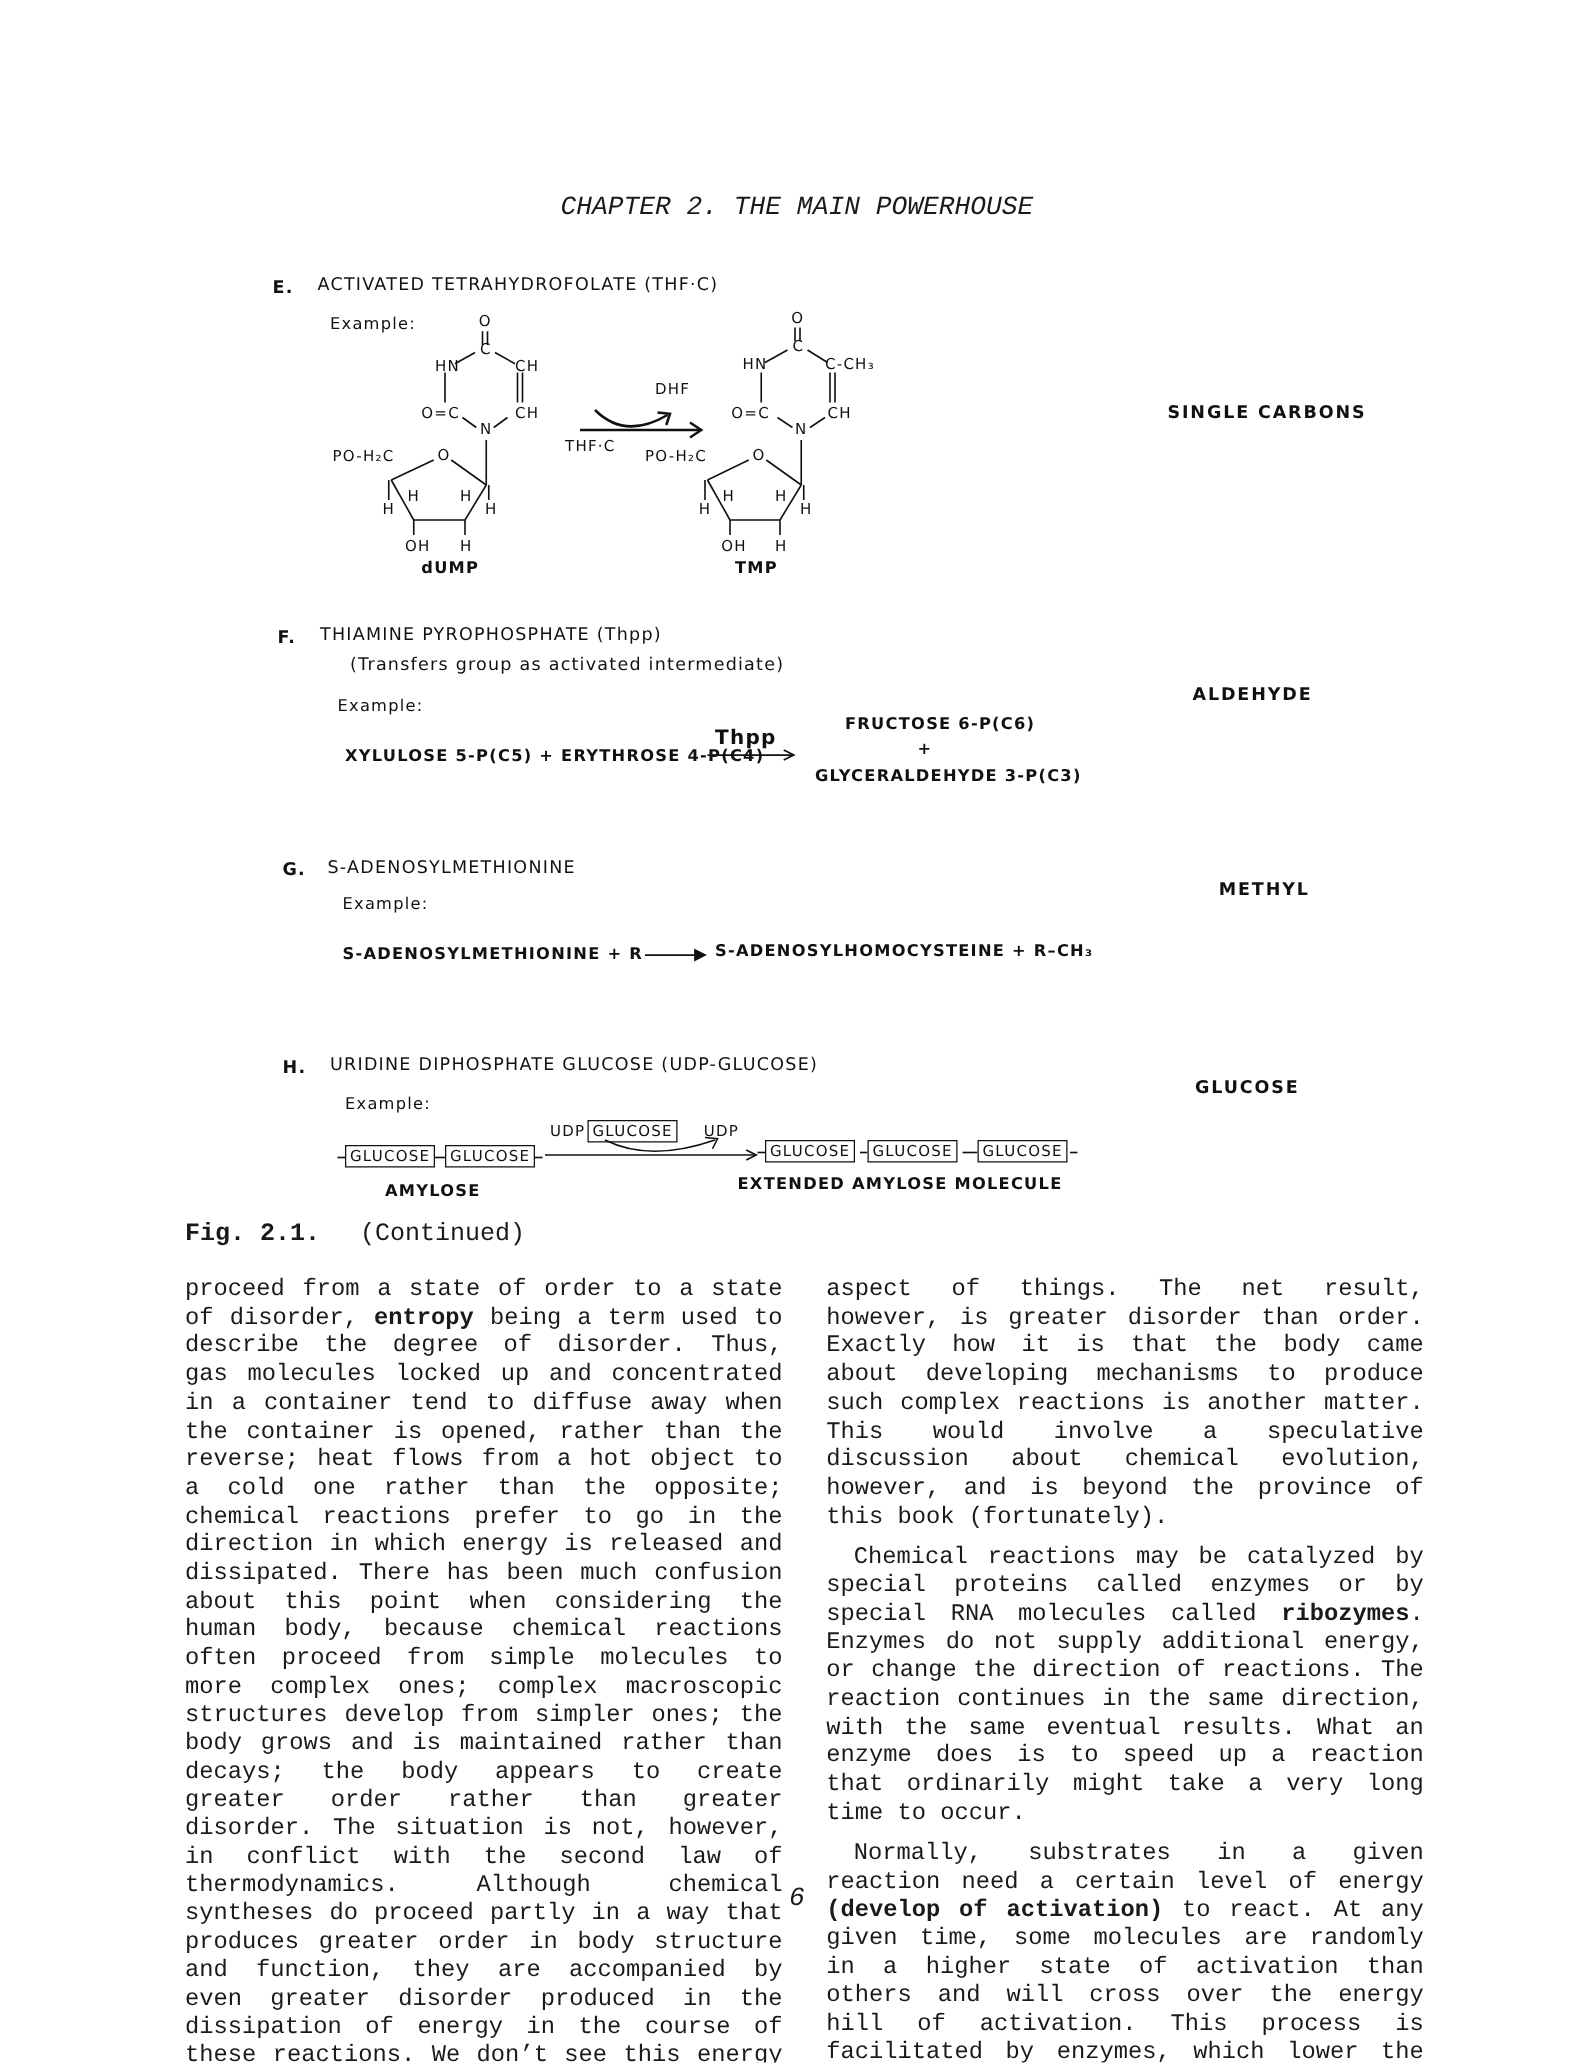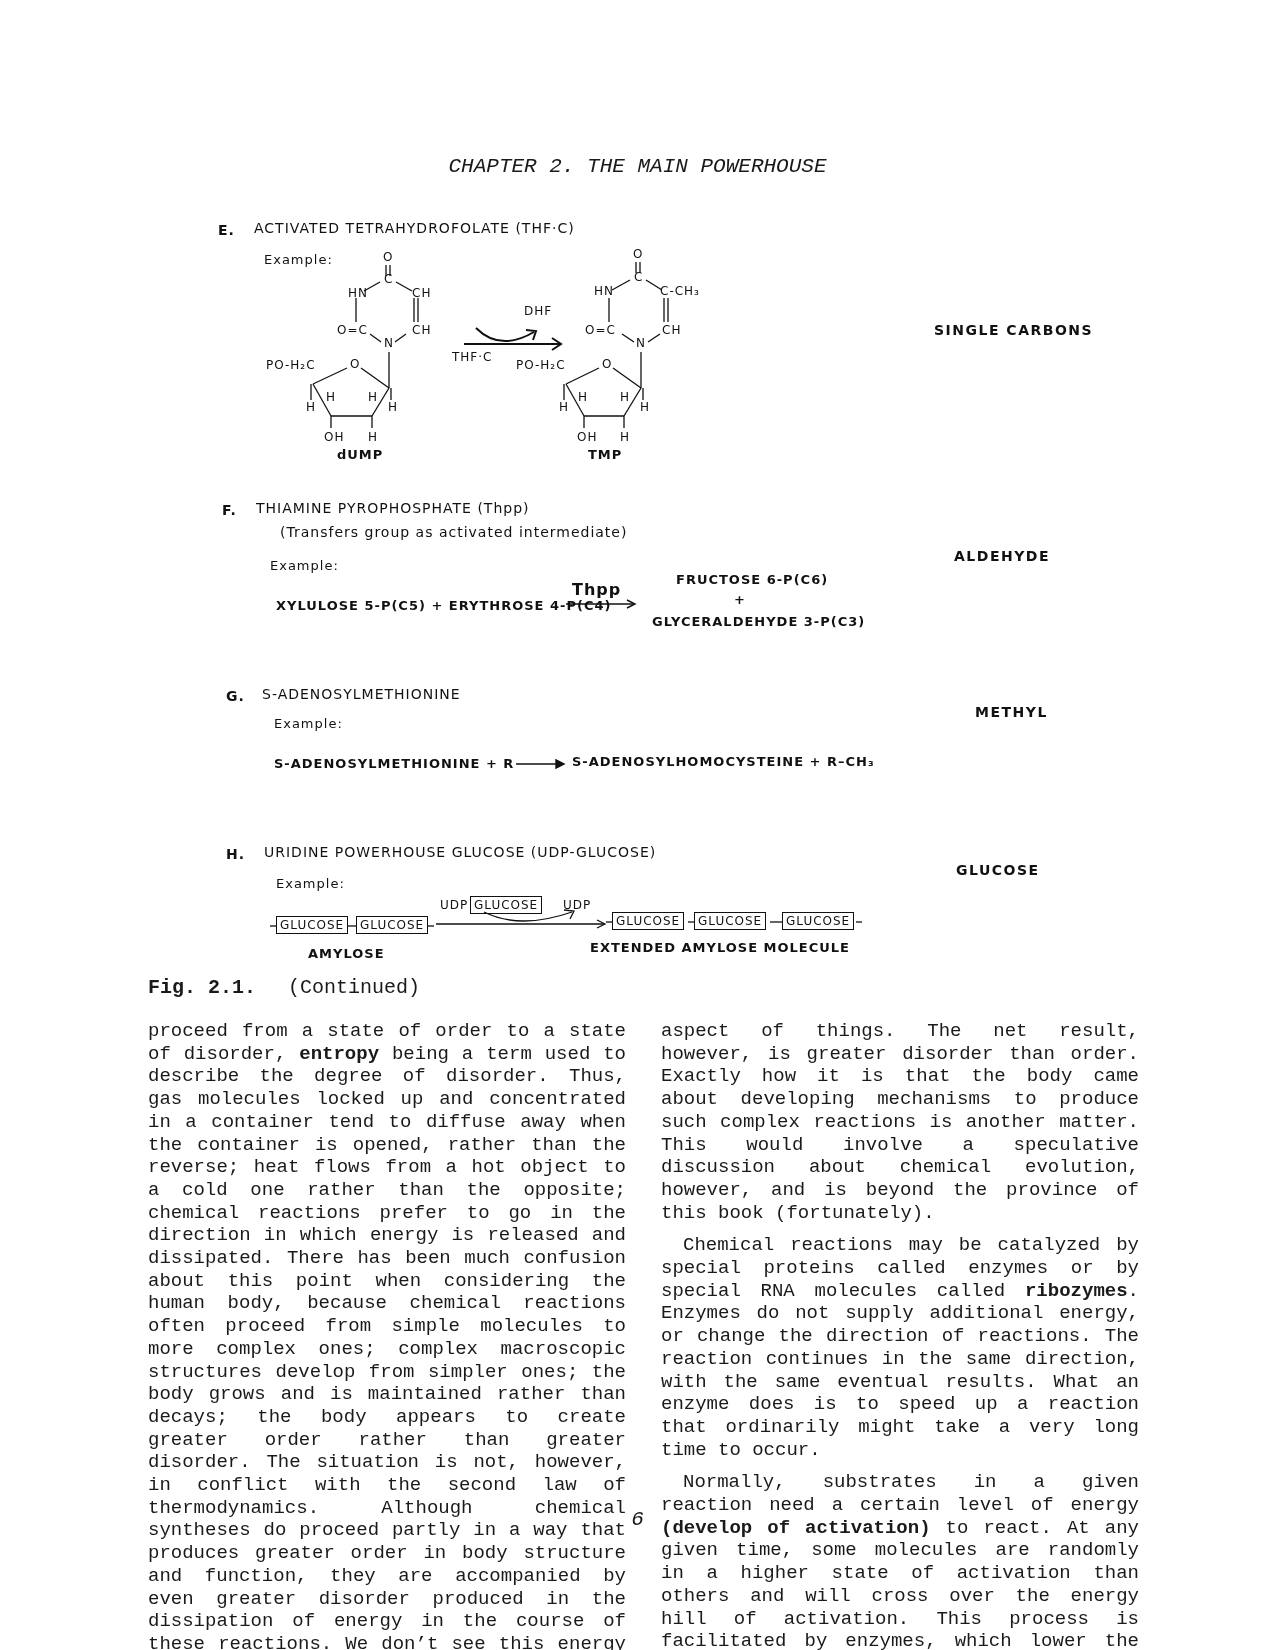--- a/index.html
+++ b/index.html
@@ -167,21 +167,21 @@
       <g stroke="#111" stroke-width="1.4" fill="#111">
         <line x1="516" y1="764" x2="560" y2="764"></line>
         <polygon points="556,760 564,764 556,768"></polygon>
       </g>
     </svg>
     <span class="abs hand small bold" style="left:572px;top:754px;">S-ADENOSYLHOMOCYSTEINE  +  R–CH₃</span>
   </div>
 
   <div>
     <span class="abs hand sec-letter" style="left:226px;top:846px;">H.</span>
-    <span class="abs hand sec-title" style="left:264px;top:844px;">URIDINE POWERHOUSE GLUCOSE (UDP-GLUCOSE)</span>
+    <span class="abs hand sec-title" style="left:264px;top:844px;">URIDINE DIPHOSPHATE GLUCOSE (UDP-GLUCOSE)</span>
     <span class="abs hand small" style="left:276px;top:876px;">Example:</span>
     <span class="abs hand side-label" style="left:956px;top:862px;">GLUCOSE</span>
 
     <span class="abs hand chem" style="left:440px;top:898px;">UDP</span>
     <span class="abs hand box" style="left:470px;top:896px;">GLUCOSE</span>
     <span class="abs hand chem" style="left:563px;top:898px;">UDP</span>
 
     <svg width="1275" height="1650">
       <g stroke="#111" stroke-width="1.3" fill="none">
         <line x1="270" y1="926" x2="276" y2="926"></line>

